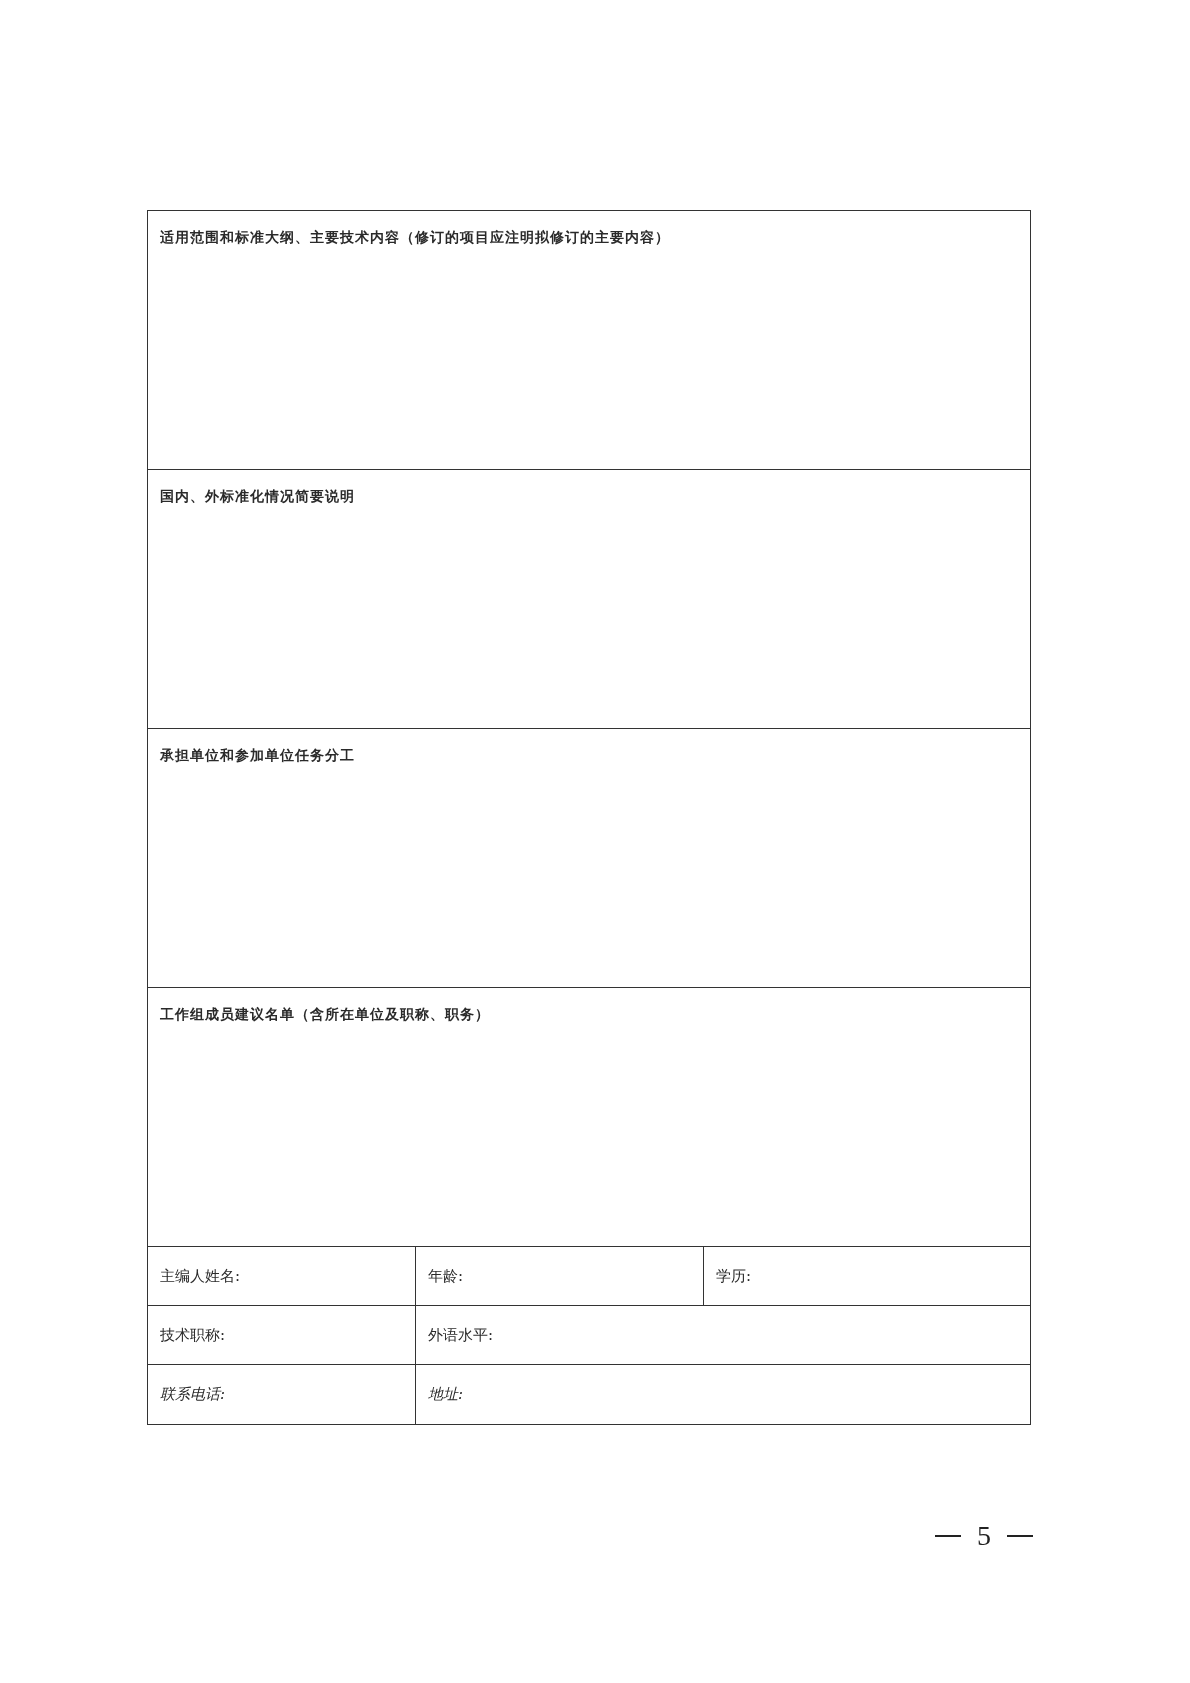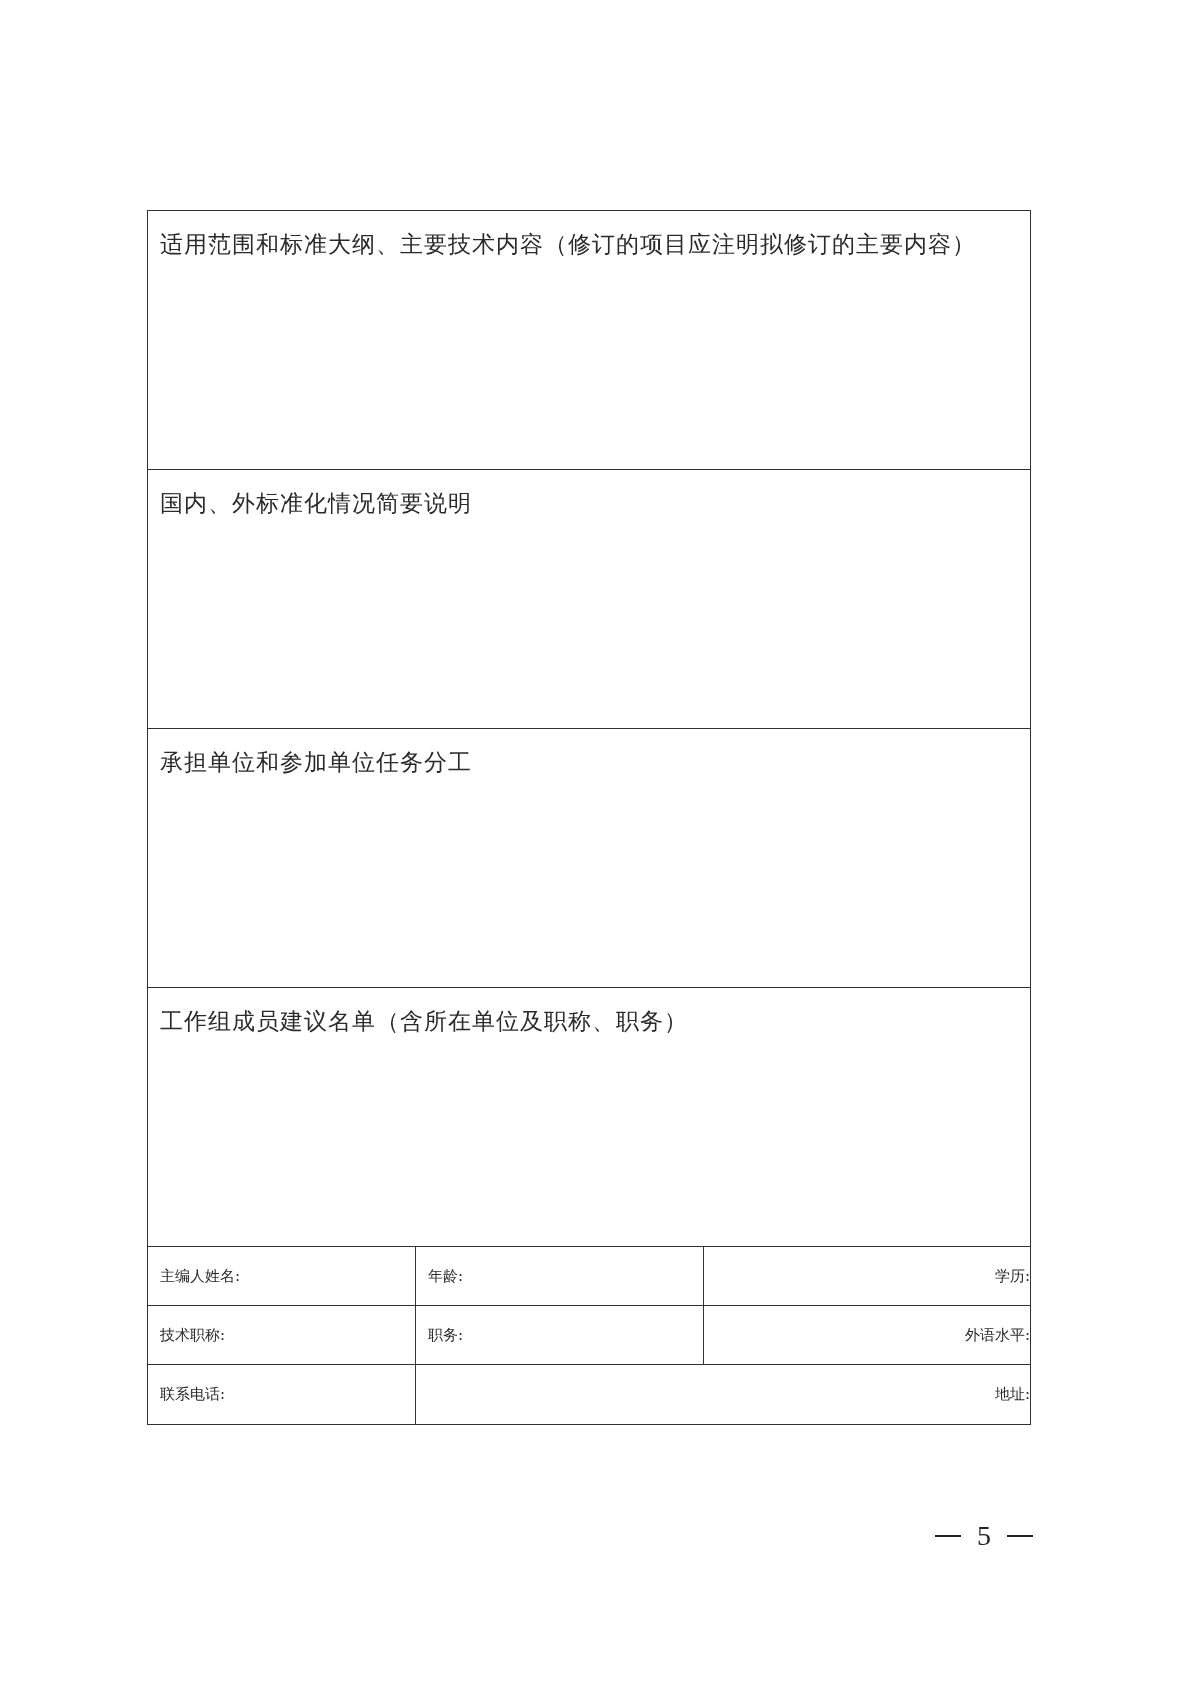--- a/index.html
+++ b/index.html
@@ -2,30 +2,30 @@
 <html><head>
 <meta charset="utf-8">
 <style>
   html, body { margin:0; padding:0; background:#ffffff; }
   body { width:1190px; height:1683px; position:relative; overflow:hidden;
          font-family: "DejaVu Serif", "Liberation Serif", serif; color:#2a2a2a; }
   .form-table { position:absolute; left:147px; top:210px; width:884px;
                 border:1.5px solid #333; box-sizing:border-box; }
   .big-row { height:259px; border-bottom:1.5px solid #333; box-sizing:border-box;
              position:relative; }
-  .big-row .label { position:absolute; left:12px; top:18px; font-size:23px;
-                    letter-spacing:1px; color:#2a2a2a; white-space:nowrap; }
+  .big-row .label { position:absolute; left:12px; top:18px; font-size:14px;
+                    letter-spacing:1px; color:#2a2a2a; white-space:nowrap;font-weight:bold; }
   .small-row { display:flex; height:59px; border-bottom:1.5px solid #333; box-sizing:border-box; }
-  .small-row:last-child { border-bottom:none; }
+  .small-row:last-child { border-bottom:none;font-style:italic; }
   .cell { box-sizing:border-box; border-right:1.5px solid #333; display:flex; align-items:center;
           padding-left:12px; font-size:15px; color:#2a2a2a; white-space:nowrap; }
   .cell:last-child { border-right:none; }
   .c1 { width:268px; }
   .c2 { width:288px; }
-  .c3 { flex:1;justify-content:flex-end; }
+  .c3 { flex:1; }
   .page-number { position:absolute; left:935px; top:1520px; font-size:28px;
                  font-family: "Liberation Serif", "DejaVu Serif", serif; color:#222;
                  display:flex; align-items:center; gap:16px; }
   .dash { display:inline-block; width:26px; height:1.5px; background:#222; }
 </style>
 </head>
 <body>
 
 <div class="form-table">
   <div class="big-row">
@@ -49,23 +49,20 @@
         <span>年龄:</span>
       </div>
     <div class="cell c3">
         <span>学历:</span>
       </div>
   </div>
   <div class="small-row">
     <div class="cell c1">
         <span>技术职称:</span>
       </div>
-    <div class="cell c2">
-        <span>职务:</span>
-      </div>
     <div class="cell c3">
         <span>外语水平:</span>
       </div>
   </div>
   <div class="small-row">
     <div class="cell c1">
         <span>联系电话:</span>
       </div>
     <div class="cell c3">
         <span>地址:</span>

